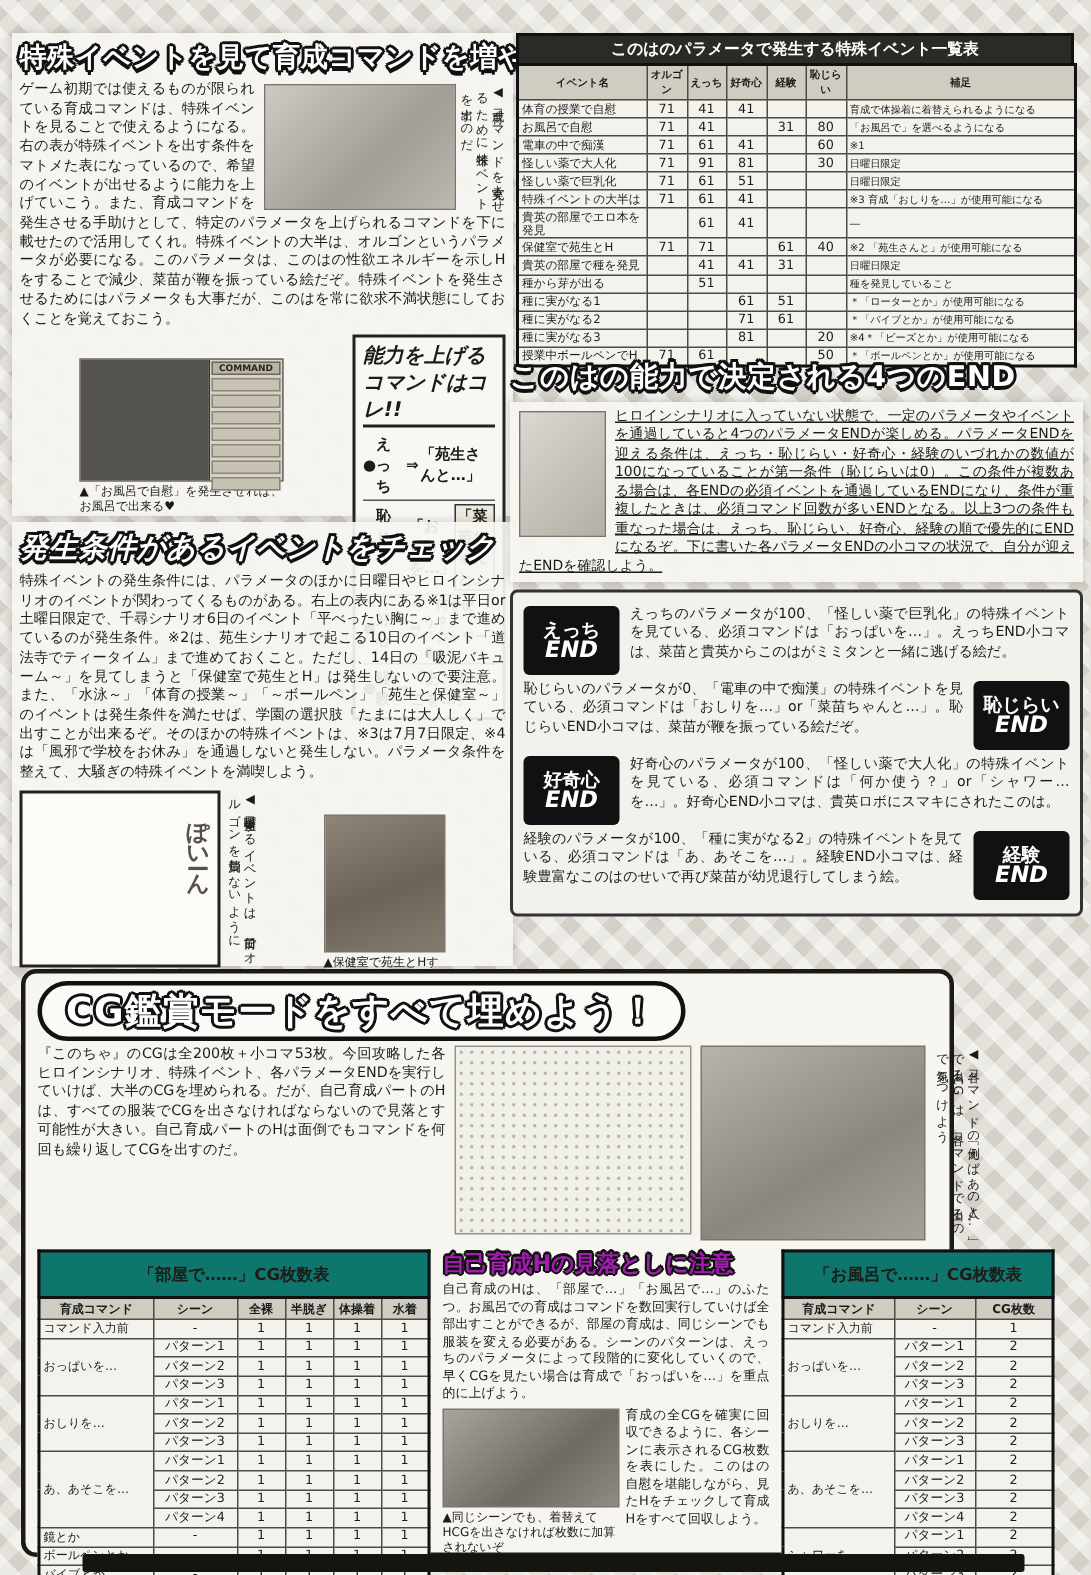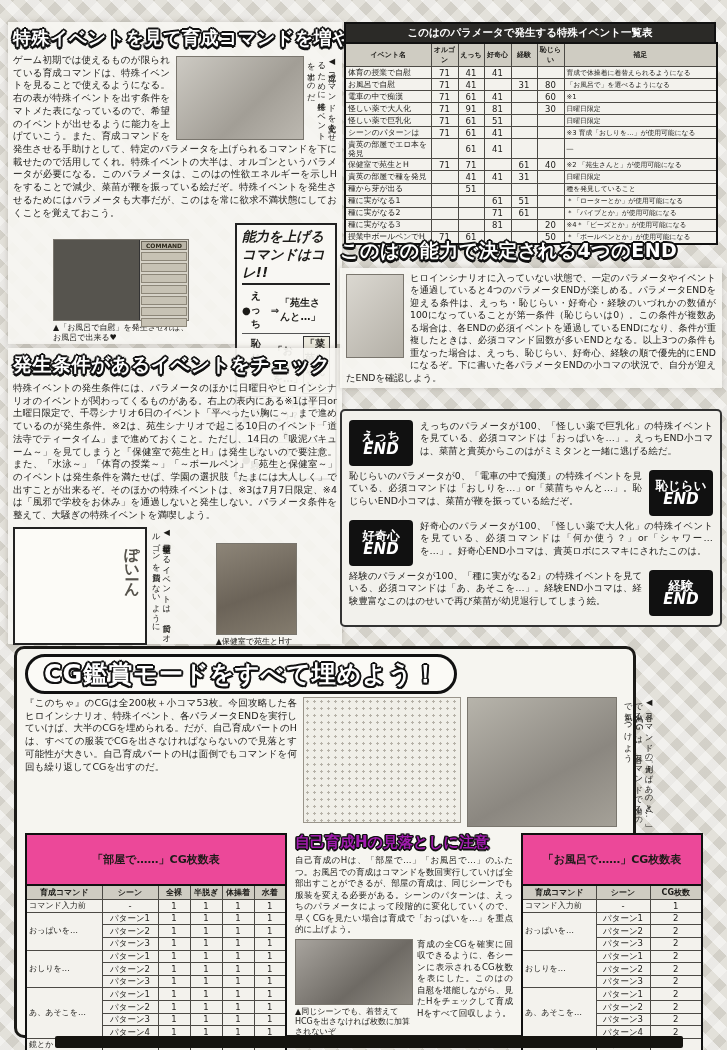--- a/index.html
+++ b/index.html
@@ -45,32 +45,32 @@
     padding:2px 12px;border:2px solid #111;border-bottom:none;}
   table{border-collapse:collapse;background:#f3f2ed;}
   .evt{width:372px;table-layout:fixed;border:2px solid #111;}
   .evt th{background:#cfccc2;font-size:7px;font-weight:bold;border:1px solid #4c4a45;padding:1px 0;}
   .evt td{border:1px solid #4c4a45;font-size:8.5px;text-align:center;padding:0.5px 2px;line-height:1.18;}
   .evt td:first-child{text-align:left;font-size:7.8px;}
   .evt td:last-child{text-align:left;font-size:6.8px;}
 
   
   .chk{left:8px;top:348px;width:334px;height:296px;padding:4px 5px;box-sizing:border-box;}
-  .chk .banner{font-size:19px;}
+  .chk .banner{font-size:19px;font-style:italic;}
   .check-row{display:flex;gap:4px;margin-top:5px;align-items:flex-start;}
   .manga{width:134px;height:118px;background:#fcfbf7;border:2px solid #222;position:relative;overflow:hidden;}
   .sfx{position:absolute;right:4px;top:8px;font-size:15px;font-weight:900;color:#55524b;writing-mode:vertical-rl;}
   .check-row .vcap{height:118px;}
   .shot-fig2{flex:1;}
   .scene-shot{width:100%;height:92px;background:linear-gradient(160deg,#8d8578,#6b6358 55%,#847c6e);}
 
   
   .endsec{left:340px;top:238px;width:382px;}
   .endsec .banner{font-size:19px;}
-  .end-intro{display:block;margin-bottom:21px;}
+  .end-intro{display:block;margin-bottom:5px;text-decoration:underline;}
   .portrait{float:left;width:58px;height:84px;margin:2px 6px 2px 0;background:linear-gradient(135deg,#dbd8d1,#b3afa6);}
   .end-intro .para{font-size:9.3px;}
   .end-box{border:2px solid #333;background:#f2f1ec;border-radius:5px;padding:5px 7px;}
   .end-entry{display:flex;gap:7px;align-items:flex-start;margin:4px 0;}
   .end-entry.rev{flex-direction:row-reverse;}
   .end-badge{flex:0 0 64px;height:46px;background:#111;color:#fff;border-radius:4px;
     display:flex;flex-direction:column;align-items:center;justify-content:center;line-height:1.05;}
   .eb-top{font-size:12.5px;font-weight:900;}
   .eb-end{font-size:15px;font-weight:900;font-style:italic;}
   .end-text{flex:1;margin:0;font-size:9.4px;line-height:1.32;text-align:justify;}
@@ -85,21 +85,21 @@
   .cg-top{display:flex;gap:6px;height:132px;}
   .cg-intro{flex:0 0 272px;font-size:9.5px;}
   .chibi{flex:0 0 158px;height:126px;background-color:#f0efe8;border:1px solid #99948a;
     background-image:radial-gradient(#b5b1a7 1px, transparent 1.3px);background-size:7px 7px;}
   .cg-girl{flex:0 0 150px;height:130px;background:linear-gradient(150deg,#b7b4ab,#8b8780 60%,#a5a198);}
   .cg-top .vcap{height:130px;flex:1;}
   .cg-bottom{display:flex;gap:8px;margin-top:4px;}
   .cg-col1{flex:0 0 262px;}
   .cg-col2{flex:0 0 218px;}
   .cg-col3{flex:1;}
-  .cg-tbl-title{border:2px solid #111;border-bottom:none;background:#ec4899;font-size:11px;font-weight:bold;text-align:center;padding:17px 0;}
+  .cg-tbl-title{border:2px solid #111;border-bottom:none;background:#0f766e;font-size:11px;font-weight:bold;text-align:center;padding:7px 0;}
   .cg-tbl{width:100%;table-layout:fixed;border:2px solid #111;}
   .cg-tbl th{background:#cfccc2;font-size:8px;border:1px solid #4c4a45;padding:1px 0;}
   .cg-tbl td{border:1px solid #4c4a45;font-size:8.5px;text-align:center;padding:0.5px 2px;line-height:1.25;}
   .cg-tbl td.lbl{text-align:left;font-size:8px;}
   .sub-banner{margin:0 0 3px 0;font-size:15px;font-weight:900;color:#a21caf;white-space:nowrap;
     text-shadow:-1.5px 0 #111,1.5px 0 #111,0 -1.5px #111,0 1.5px #111,-1px -1px #111,1px -1px #111,-1px 1px #111,1px 1px #111;}
   .selfh-row{display:flex;gap:4px;margin-top:3px;}
   .selfh-fig{flex:0 0 118px;}
   .h-img{width:118px;height:66px;background:linear-gradient(140deg,#a8a49e,#6e6a64 60%,#908c84);}
   .selfh-row .para{font-size:8.6px;}
@@ -232,21 +232,21 @@
           <tr>
             <td>怪しい薬で巨乳化</td>
             <td>71</td>
             <td>61</td>
             <td>51</td>
             <td></td>
             <td></td>
             <td>日曜日限定</td>
           </tr>
           <tr>
-            <td>シーンのパターンは</td>
+            <td>特殊イベントの大半は</td>
             <td>71</td>
             <td>61</td>
             <td>41</td>
             <td></td>
             <td></td>
             <td>※3 育成「おしりを…」が使用可能になる</td>
           </tr>
           <tr>
             <td>貴英の部屋でエロ本を発見</td>
             <td></td>

